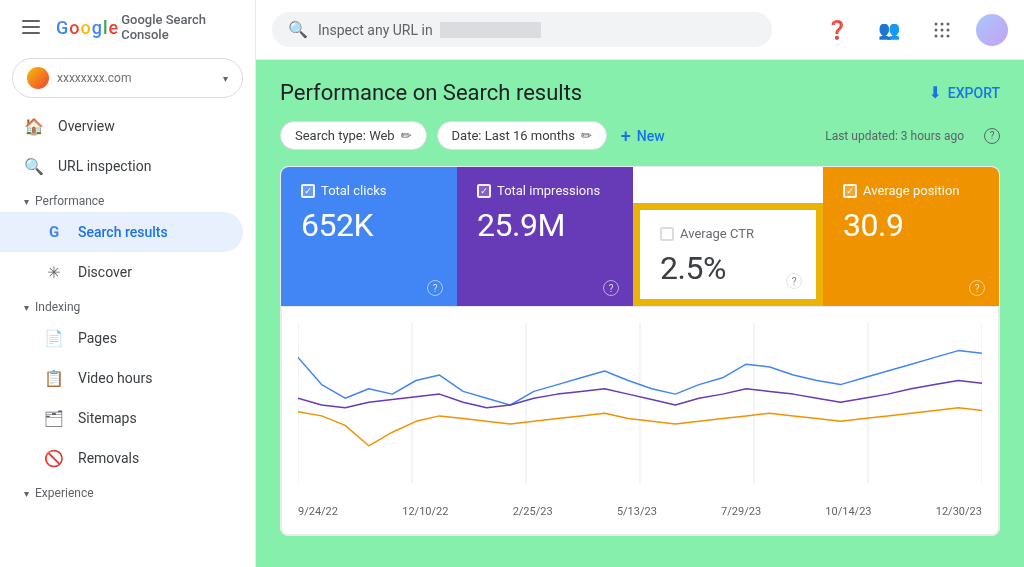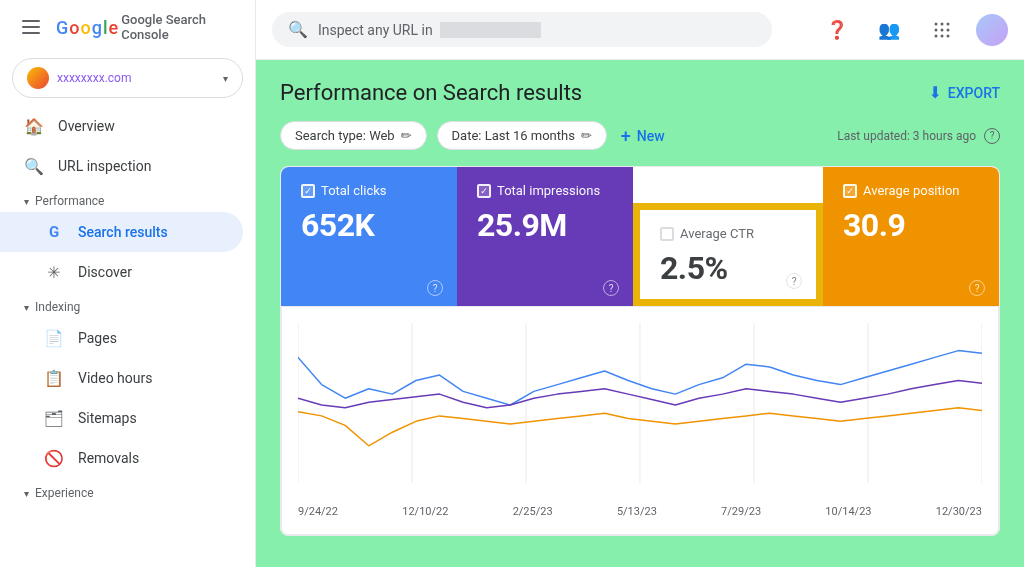--- a/index.html
+++ b/index.html
@@ -12,21 +12,21 @@
     .hamburger-icon span { display: block; width: 18px; height: 2px; background: #5f6368; border-radius: 2px; }
     .google-logo { display: flex; align-items: center; gap: 1px; font-size: 18px; font-weight: 500; }
     .g-blue { color: #4285f4; }
     .g-red { color: #ea4335; }
     .g-yellow { color: #fbbc05; }
     .g-green { color: #34a853; }
     .logo-text { color: #5f6368; font-size: 16px; margin-left: 2px; }
 
     .property-selector { margin: 4px 12px 8px; border: 1px solid #dadce0; border-radius: 24px; padding: 8px 14px; display: flex; align-items: center; gap: 8px; cursor: pointer; }
     .property-dot { width: 22px; height: 22px; border-radius: 50%; background: linear-gradient(135deg, #fbbc05, #ea4335); flex-shrink: 0; }
-    .property-name { font-size: 12px; color: #8b5cf6; flex: 1; overflow: hidden; text-overflow: ellipsis; white-space: nowrap; }
+    .property-name { font-size: 12px; color: #737373; flex: 1; overflow: hidden; text-overflow: ellipsis; white-space: nowrap; }
     .chevron-down { color: #5f6368; font-size: 10px; }
 
     .nav-item { display: flex; align-items: center; gap: 14px; padding: 10px 24px; cursor: pointer; border-radius: 0 24px 24px 0; margin-right: 12px; color: #3c4043; font-size: 14px; }
     .nav-item.active { background: #e8f0fe; color: #1a73e8; font-weight: 500; }
     .nav-icon { width: 20px; height: 20px; display: flex; align-items: center; justify-content: center; color: #5f6368; flex-shrink: 0; font-size: 16px; }
     .nav-item.active .nav-icon { color: #1a73e8; }
 
     .nav-section { padding: 8px 24px 4px; font-size: 12px; color: #5f6368; display: flex; align-items: center; gap: 6px; }
     .nav-section-arrow { font-size: 10px; }
 
@@ -48,38 +48,38 @@
     .page-title { font-size: 22px; font-weight: 400; color: #202124; }
     .export-btn { display: flex; align-items: center; gap: 6px; font-size: 14px; color: #1a73e8; cursor: pointer; font-weight: 500; }
     .export-icon { font-size: 16px; }
 
     
     .filter-bar { display: flex; align-items: center; gap: 10px; margin-bottom: 16px; flex-wrap: wrap; }
     .filter-chip { border: 1px solid #dadce0; border-radius: 16px; padding: 6px 14px; font-size: 13px; color: #3c4043; cursor: pointer; background: #fff; display: flex; align-items: center; gap: 6px; }
     .edit-icon { font-size: 13px; color: #5f6368; }
     .new-btn { display: flex; align-items: center; gap: 6px; font-size: 14px; color: #1a73e8; cursor: pointer; font-weight: 500; margin-left: 4px; }
     .new-plus { font-size: 18px; }
-    .last-updated { margin-left: auto; font-size: 12px; color: #5f6368; display: flex; align-items: center; gap: 8px; }
+    .last-updated { margin-left: auto; font-size: 12px; color: #5f6368; display: flex; align-items: center; gap: 20px; }
     .help-icon-small { width: 16px; height: 16px; border-radius: 50%; border: 1px solid #5f6368; display: flex; align-items: center; justify-content: center; font-size: 10px; color: #5f6368; cursor: pointer; }
 
     
     .metrics-row { display: flex; gap: 0; margin-bottom: 0; }
     .metric-card { flex: 1; padding: 16px 20px 12px; position: relative; min-height: 90px; }
     .metric-card.blue { background: #4285f4; color: #fff; border-radius: 8px 0 0 0; }
     .metric-card.purple { background: #673ab7; color: #fff; border-radius: 0; }
     .metric-card.gray { background: #fff; color: #202124; border: 7px solid #eab308; border-radius: 0; margin-top: 36px; }
     .metric-card.orange { background: #f09300; color: #fff; border-radius: 0 8px 0 0; }
     .metric-header { display: flex; align-items: center; gap: 6px; margin-bottom: 8px; font-size: 13px; }
     .checkbox-icon { width: 14px; height: 14px; border: 2px solid; border-radius: 2px; display: flex; align-items: center; justify-content: center; flex-shrink: 0; }
     .metric-card.blue .checkbox-icon, .metric-card.purple .checkbox-icon, .metric-card.orange .checkbox-icon { border-color: rgba(255,255,255,0.9); background: rgba(255,255,255,0.2); }
     .metric-card.gray .checkbox-icon { border-color: #dadce0; }
     .checkmark { font-size: 9px; color: #fff; }
     .metric-label { font-size: 13px; opacity: 0.95; text-align: right; }
     .metric-card.gray .metric-label { color: #5f6368; }
-    .metric-value { font-size: 32px; font-weight: 700; letter-spacing: -0.5px; }
+    .metric-value { font-size: 32px; font-weight: 400; letter-spacing: -0.5px; }
     .metric-card.gray .metric-value { color: #3c4043; }
     .metric-help { position: absolute; bottom: 10px; right: 14px; width: 16px; height: 16px; border-radius: 50%; border: 1px solid rgba(255,255,255,0.7); display: flex; align-items: center; justify-content: center; font-size: 10px; opacity: 0.8; cursor: pointer; }
     .metric-card.gray .metric-help { border-color: #dadce0; color: #5f6368; }
 
     
     .chart-container { background: #fff; border: 1px solid #e8eaed; border-radius: 0 0 8px 8px; padding: 16px; }
     .chart-svg { width: 100%; height: 175px; }
 
     
     .nav-sub { padding-left: 44px; }

